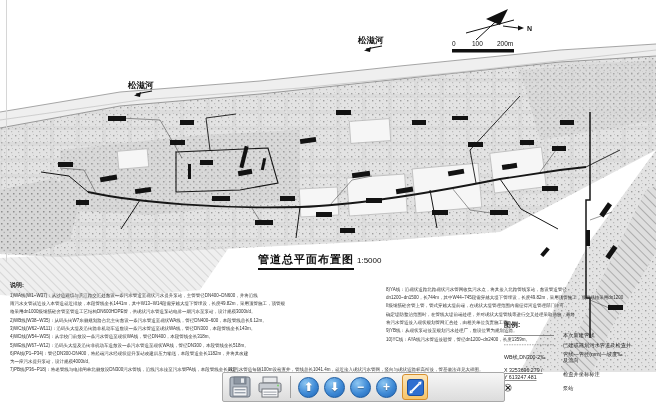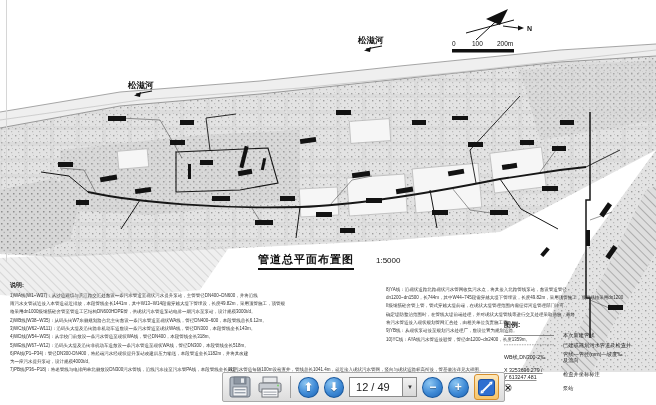--- a/index.html
+++ b/index.html
@@ -8,21 +8,21 @@
     background:#ffffff;
     font-family:"Liberation Sans","DejaVu Sans",sans-serif;
     -webkit-font-smoothing:antialiased;
   }
   .sheet-edge{position:absolute;left:6px;top:0;width:1px;height:262px;background:#d6d6d6;}
 
   
   #map{position:absolute;left:0;top:0;width:656px;height:372px;}
 
   
-  .title-row{position:absolute;left:258px;top:252px;display:flex;align-items:baseline;gap:22px;}
+  .title-row{position:absolute;left:258px;top:252px;display:flex;align-items:baseline;gap:3px;}
   .title-main{
     font-size:11px;font-weight:bold;color:#111;letter-spacing:1px;
     border-bottom:2px solid #111;padding-bottom:1px;
   }
   .title-scale{font-size:8px;font-weight:normal;color:#111;}
 
   
   .notes-left{
     position:absolute;left:10px;top:281px;width:644px;
     transform:scale(0.5);transform-origin:0 0;
@@ -346,26 +346,20 @@
   <div class="tb-sep"></div>
 
   <div class="tb-btn round-btn">
     <span>⬆</span>
   </div>
 
   <div class="tb-btn round-btn">
     <span>⬇</span>
   </div>
 
-  <div class="page-box">
-    <span class="val">12 / 49</span>
-    <span class="dd">
-      <span>▼</span>
-    </span>
-  </div>
 
   <div class="tb-btn round-btn">
     <span>−</span>
   </div>
 
   <div class="tb-btn round-btn">
     <span>+</span>
   </div>
 
   <div class="tb-btn fit-btn">

